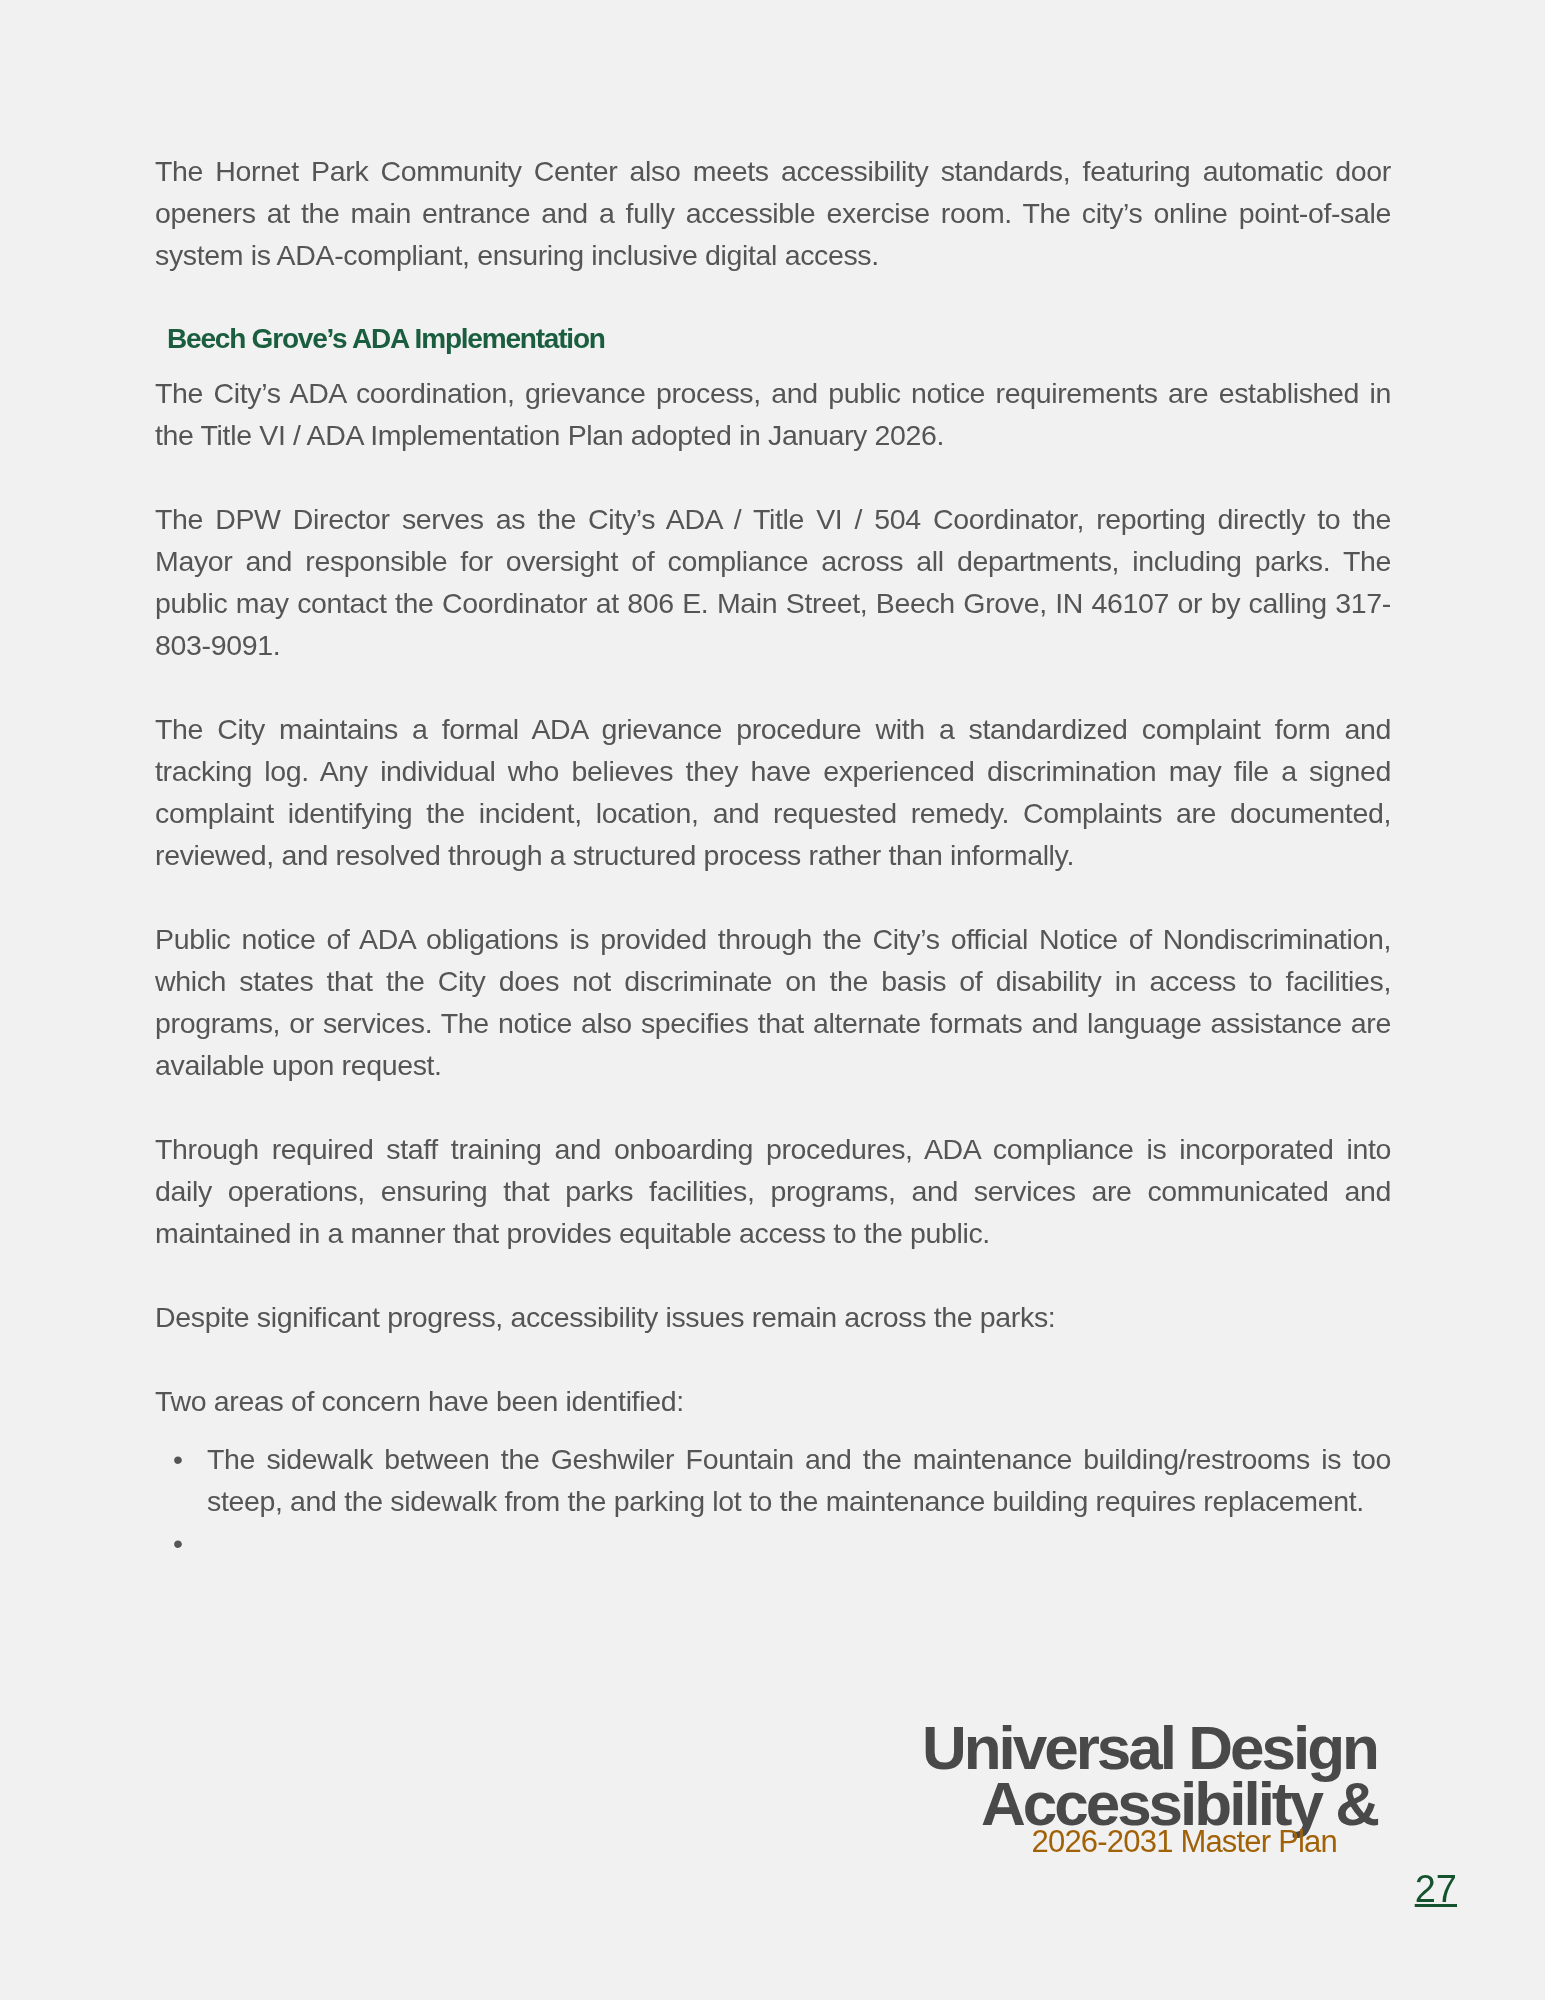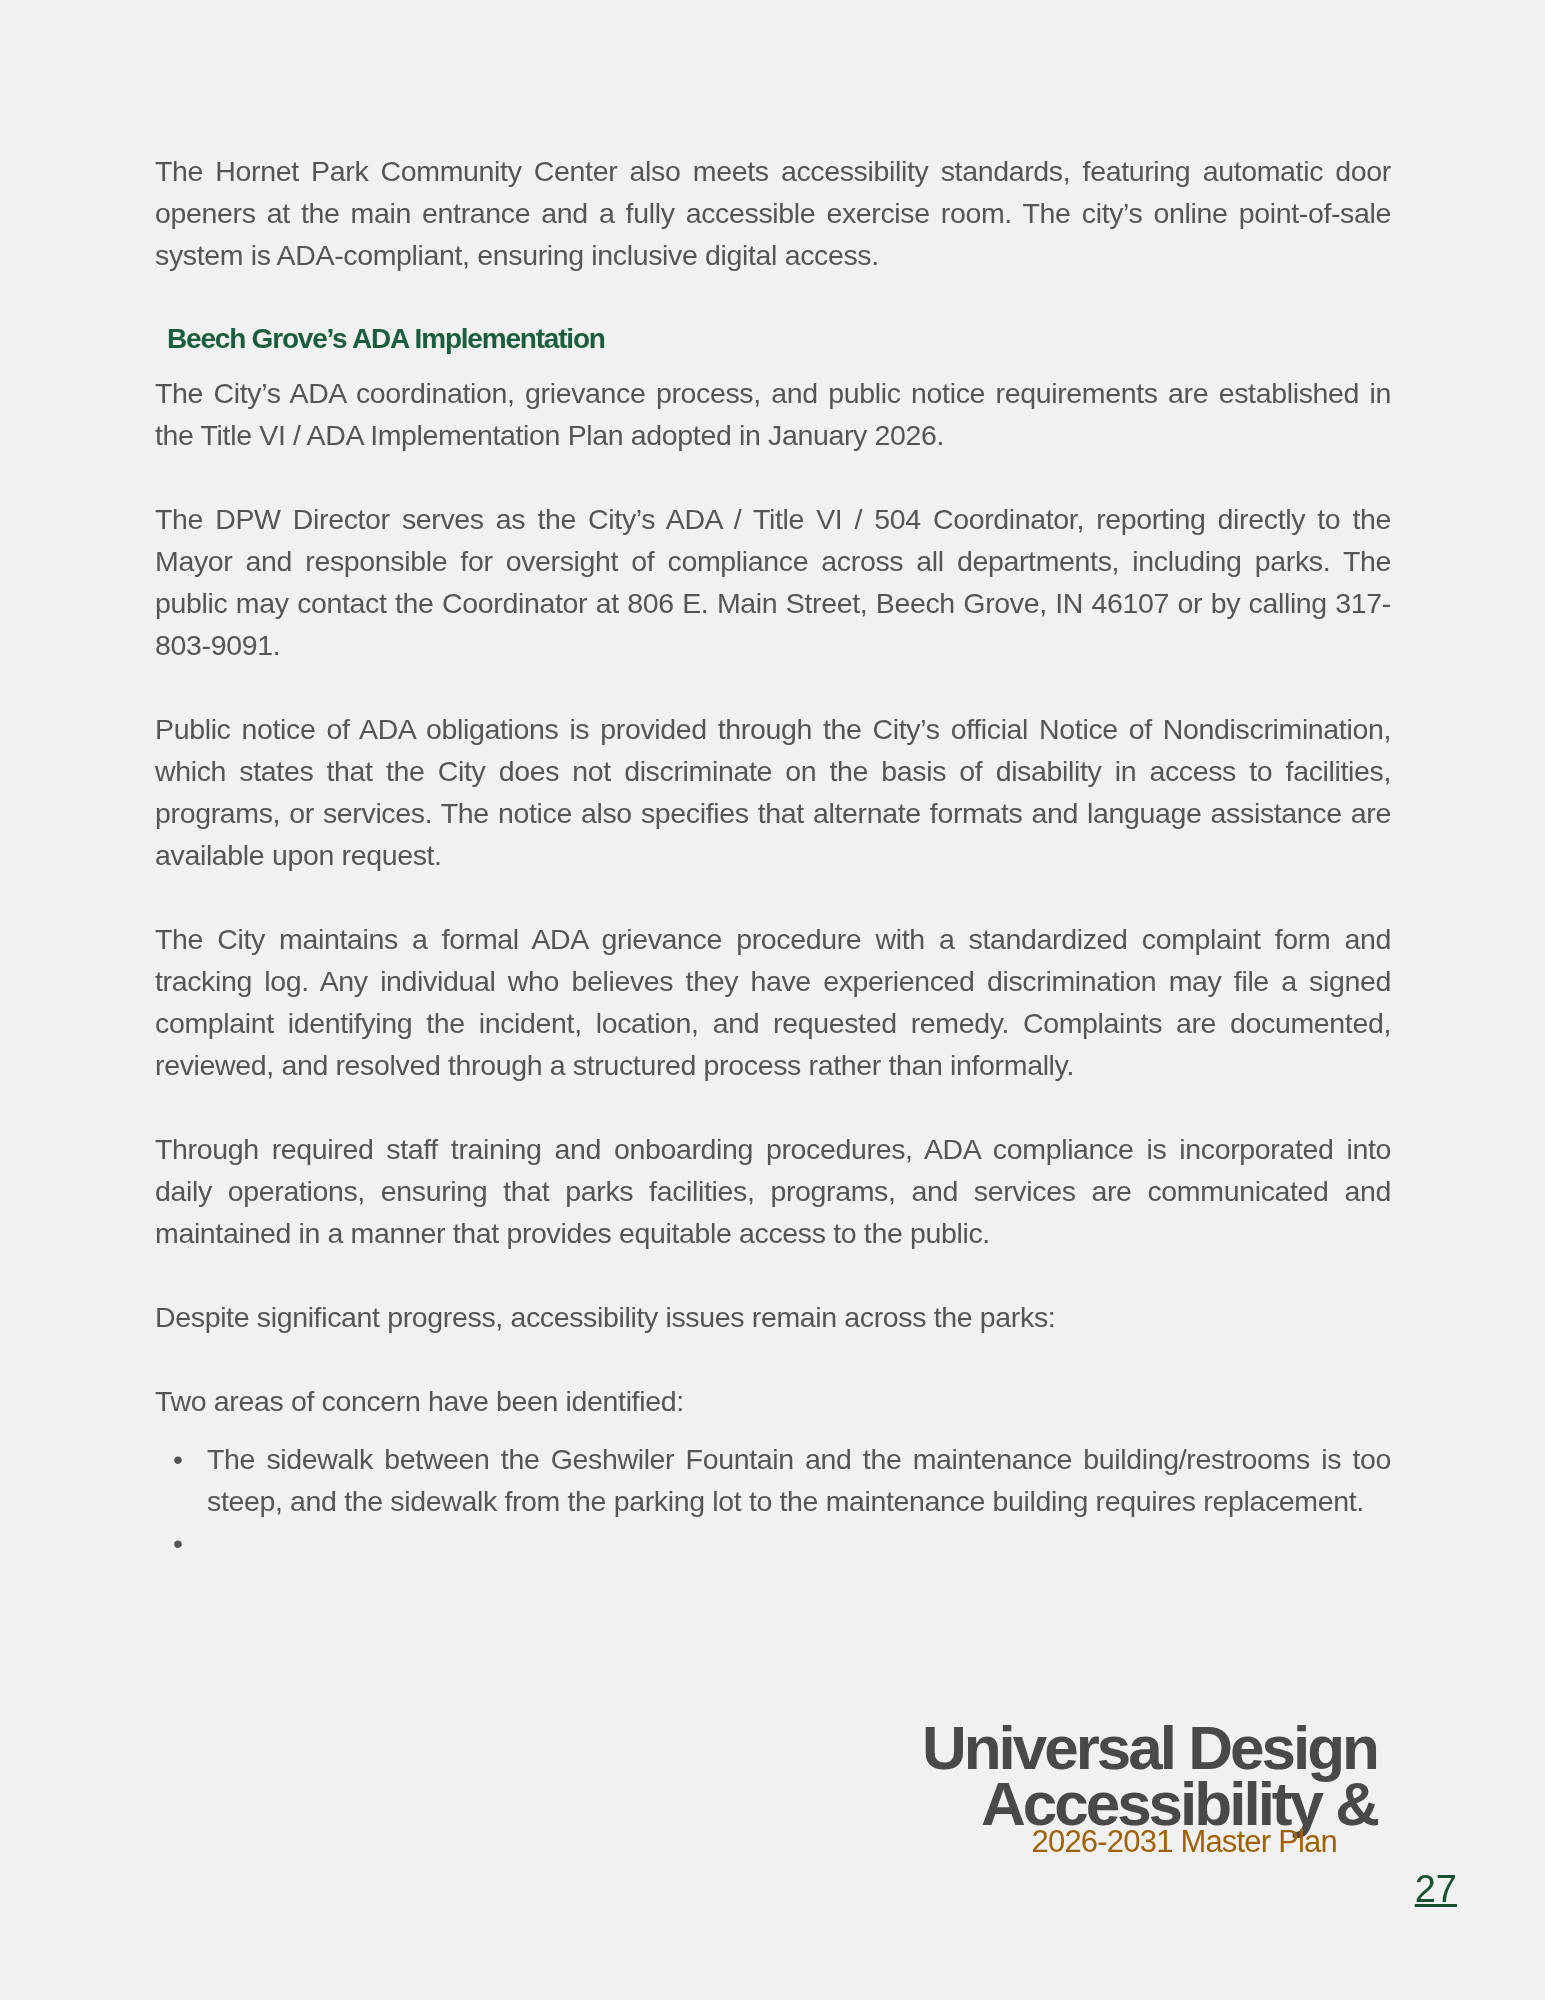--- a/index.html
+++ b/index.html
@@ -67,22 +67,22 @@
 </style>
 </head>
 <body>
 
 <div class="content">
   <p class="para">The Hornet Park Community Center also meets accessibility standards, featuring automatic door openers at the main entrance and a fully accessible exercise room. The city’s online point-of-sale system is ADA-compliant, ensuring inclusive digital access.</p>
 
   <h2 class="heading">Beech Grove’s ADA Implementation</h2>
   <p class="para">The City’s ADA coordination, grievance process, and public notice requirements are established in the Title VI / ADA Implementation Plan adopted in January 2026.</p>
   <p class="para">The DPW Director serves as the City’s ADA / Title VI / 504 Coordinator, reporting directly to the Mayor and responsible for oversight of compliance across all departments, including parks. The public may contact the Coordinator at 806 E. Main Street, Beech Grove, IN 46107 or by calling 317-803-9091.</p>
+  <p class="para">The City maintains a formal ADA grievance procedure with a standardized complaint form and tracking log. Any individual who believes they have experienced discrimination may file a signed complaint identifying the incident, location, and requested remedy. Complaints are documented, reviewed, and resolved through a structured process rather than informally.</p>
   <p class="para">Public notice of ADA obligations is provided through the City’s official Notice of Nondiscrimination, which states that the City does not discriminate on the basis of disability in access to facilities, programs, or services. The notice also specifies that alternate formats and language assistance are available upon request.</p>
-  <p class="para">The City maintains a formal ADA grievance procedure with a standardized complaint form and tracking log. Any individual who believes they have experienced discrimination may file a signed complaint identifying the incident, location, and requested remedy. Complaints are documented, reviewed, and resolved through a structured process rather than informally.</p>
   <p class="para">Through required staff training and onboarding procedures, ADA compliance is incorporated into daily operations, ensuring that parks facilities, programs, and services are communicated and maintained in a manner that provides equitable access to the public.</p>
   <p class="para">Despite significant progress, accessibility issues remain across the parks:</p>
 
   <p class="para tight">Two areas of concern have been identified:</p>
   <ul class="bullets">
     <li>
       <span class="dot">•</span>
       <span>The sidewalk between the Geshwiler Fountain and the maintenance building/restrooms is too steep, and the sidewalk from the parking lot to the maintenance building requires replacement.</span>
     </li>
     <li>

